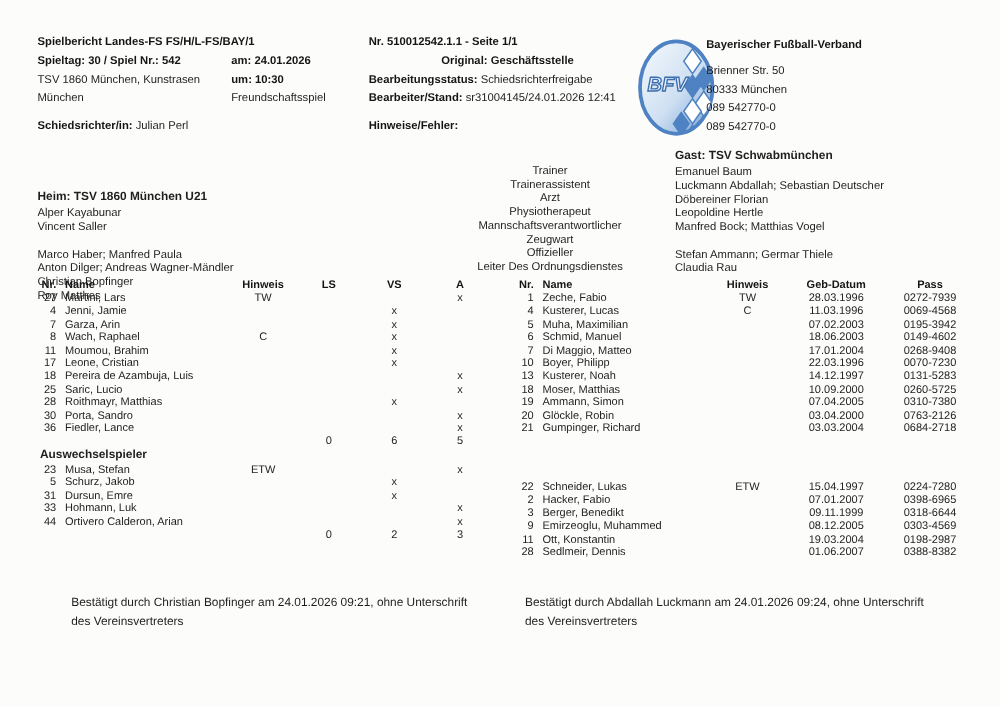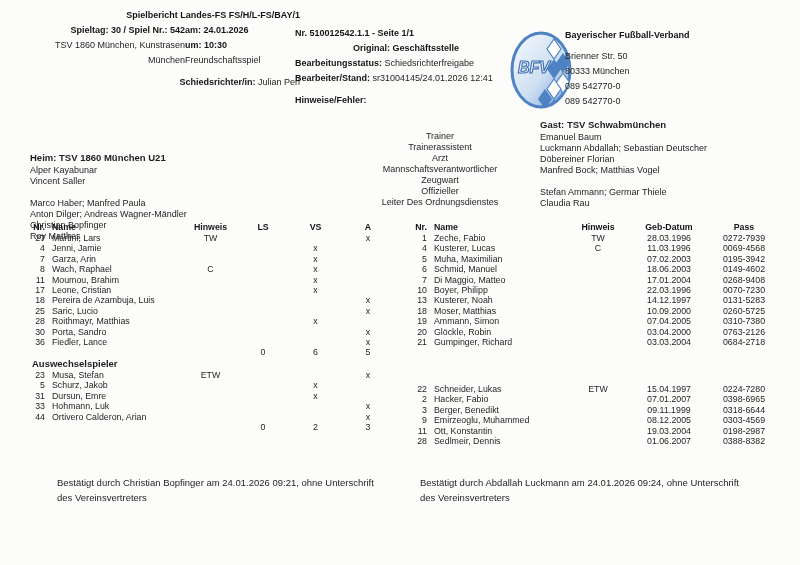--- a/index.html
+++ b/index.html
@@ -9,21 +9,21 @@
     background:#fcfcfb;
     color:#1e1e1e;
     position:relative;
     -webkit-font-smoothing:antialiased;
   }
   .abs { position:absolute; }
   .b { font-weight:bold; color:#151515; }
   .t9 { font-size:9px; line-height:15px; }
 
   
-  .hdr-left { left:30px; top:8px; width:270px;text-align:right; }
+  .hdr-left { left:30px; top:26px; width:270px; }
   .hdr-left .row { display:flex; }
   .hdr-left .lab { width:155px; }
   .hdr-mid { left:295px; top:26px; width:215px; }
   .hdr-mid .indent { padding-left:58px; }
   .hdr-right { left:565px; top:28px; width:220px; }
   .gap6 { height:6px; }
   .gap7 { height:7px; }
 
   
   .off-title { font-size:9.5px; font-weight:bold; }
@@ -167,20 +167,23 @@
       <div class="orow">
         <div class="off-cell">Trainer</div>
       </div>
       <div class="orow">
         <div class="off-cell">Trainerassistent</div>
       </div>
       <div class="orow">
         <div class="off-cell">Arzt</div>
       </div>
       <div class="orow">
+        <div class="off-cell">Physiotherapeut</div>
+      </div>
+      <div class="orow">
         <div class="off-cell">Mannschaftsverantwortlicher</div>
       </div>
       <div class="orow">
         <div class="off-cell">Zeugwart</div>
       </div>
       <div class="orow">
         <div class="off-cell">Offizieller</div>
       </div>
       <div class="orow">
         <div class="off-cell">Leiter Des Ordnungsdienstes</div>
@@ -192,20 +195,23 @@
   <div style="height:2px"></div>
   <div class="off-rows" id="off-guest">
       <div class="orow">
         <div class="off-cell">Emanuel Baum</div>
       </div>
       <div class="orow">
         <div class="off-cell">Luckmann Abdallah; Sebastian Deutscher</div>
       </div>
       <div class="orow">
         <div class="off-cell">Döbereiner Florian</div>
+      </div>
+      <div class="orow">
+        <div class="off-cell">Leopoldine Hertle</div>
       </div>
       <div class="orow">
         <div class="off-cell">Manfred Bock; Matthias Vogel</div>
       </div>
       <div class="orow">
         <div class="off-cell"></div>
       </div>
       <div class="orow">
         <div class="off-cell">Stefan Ammann; Germar Thiele</div>
       </div>

